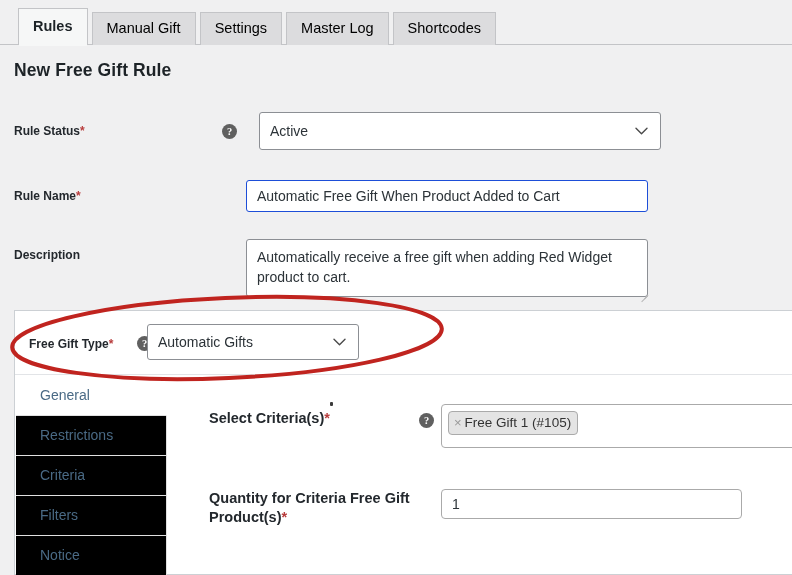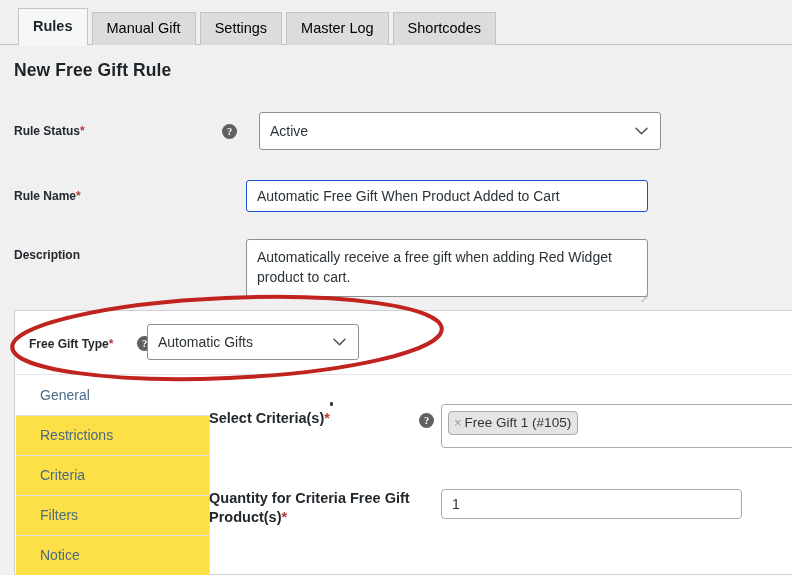--- a/index.html
+++ b/index.html
@@ -207,30 +207,30 @@
     left: 14px;
     top: 24px;
     width: auto;
   }
 
   
   .vtabs {
     position: absolute;
     left: 1px;
     top: 65px;
-    width: 194px;
+    width: 151px;
   }
   .vtab {
     box-sizing: border-box;
     height: 40px;
     line-height: 38px;
     padding-left: 24px;
     font-size: 14px;
     color: #4a6a85;
-    background: #fde047;
+    background: #000000;
     border: 1px solid #e0e0e0;
     border-left: none;
     border-top: none;
     cursor: pointer;
     white-space: nowrap;
   }
   .vtab:first-child {
     border-top: none;
   }
   .vtab.active {

